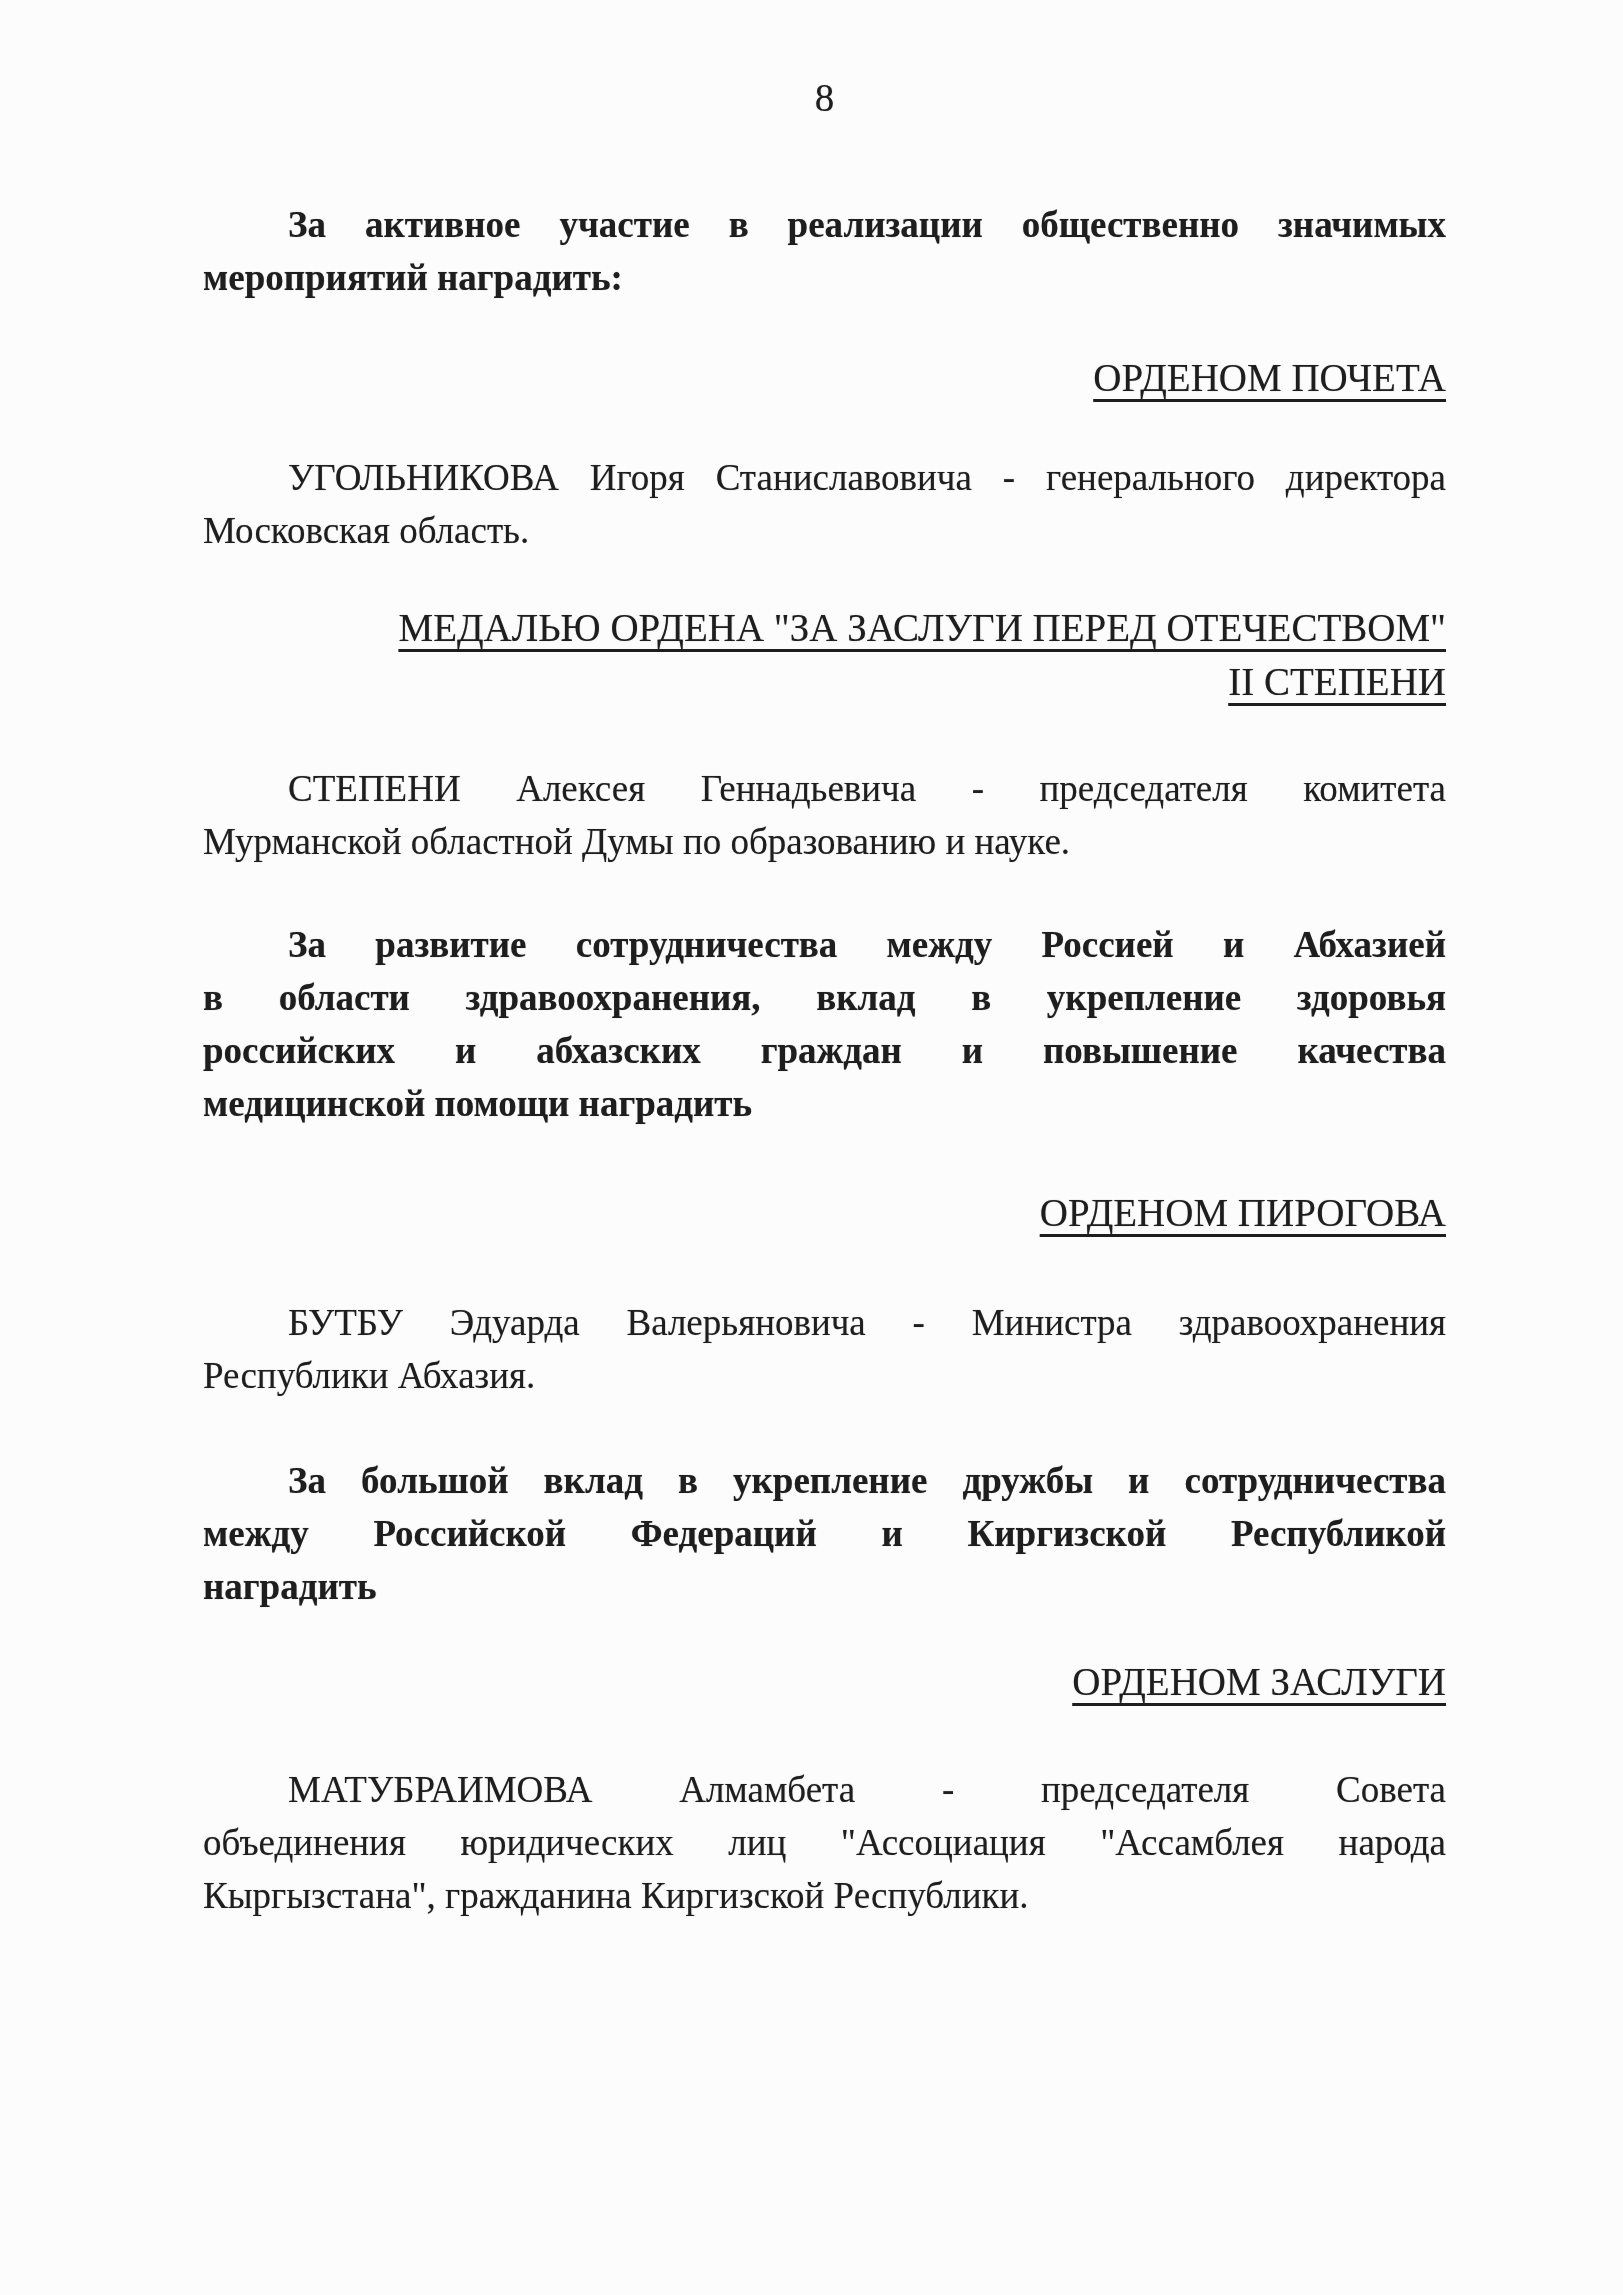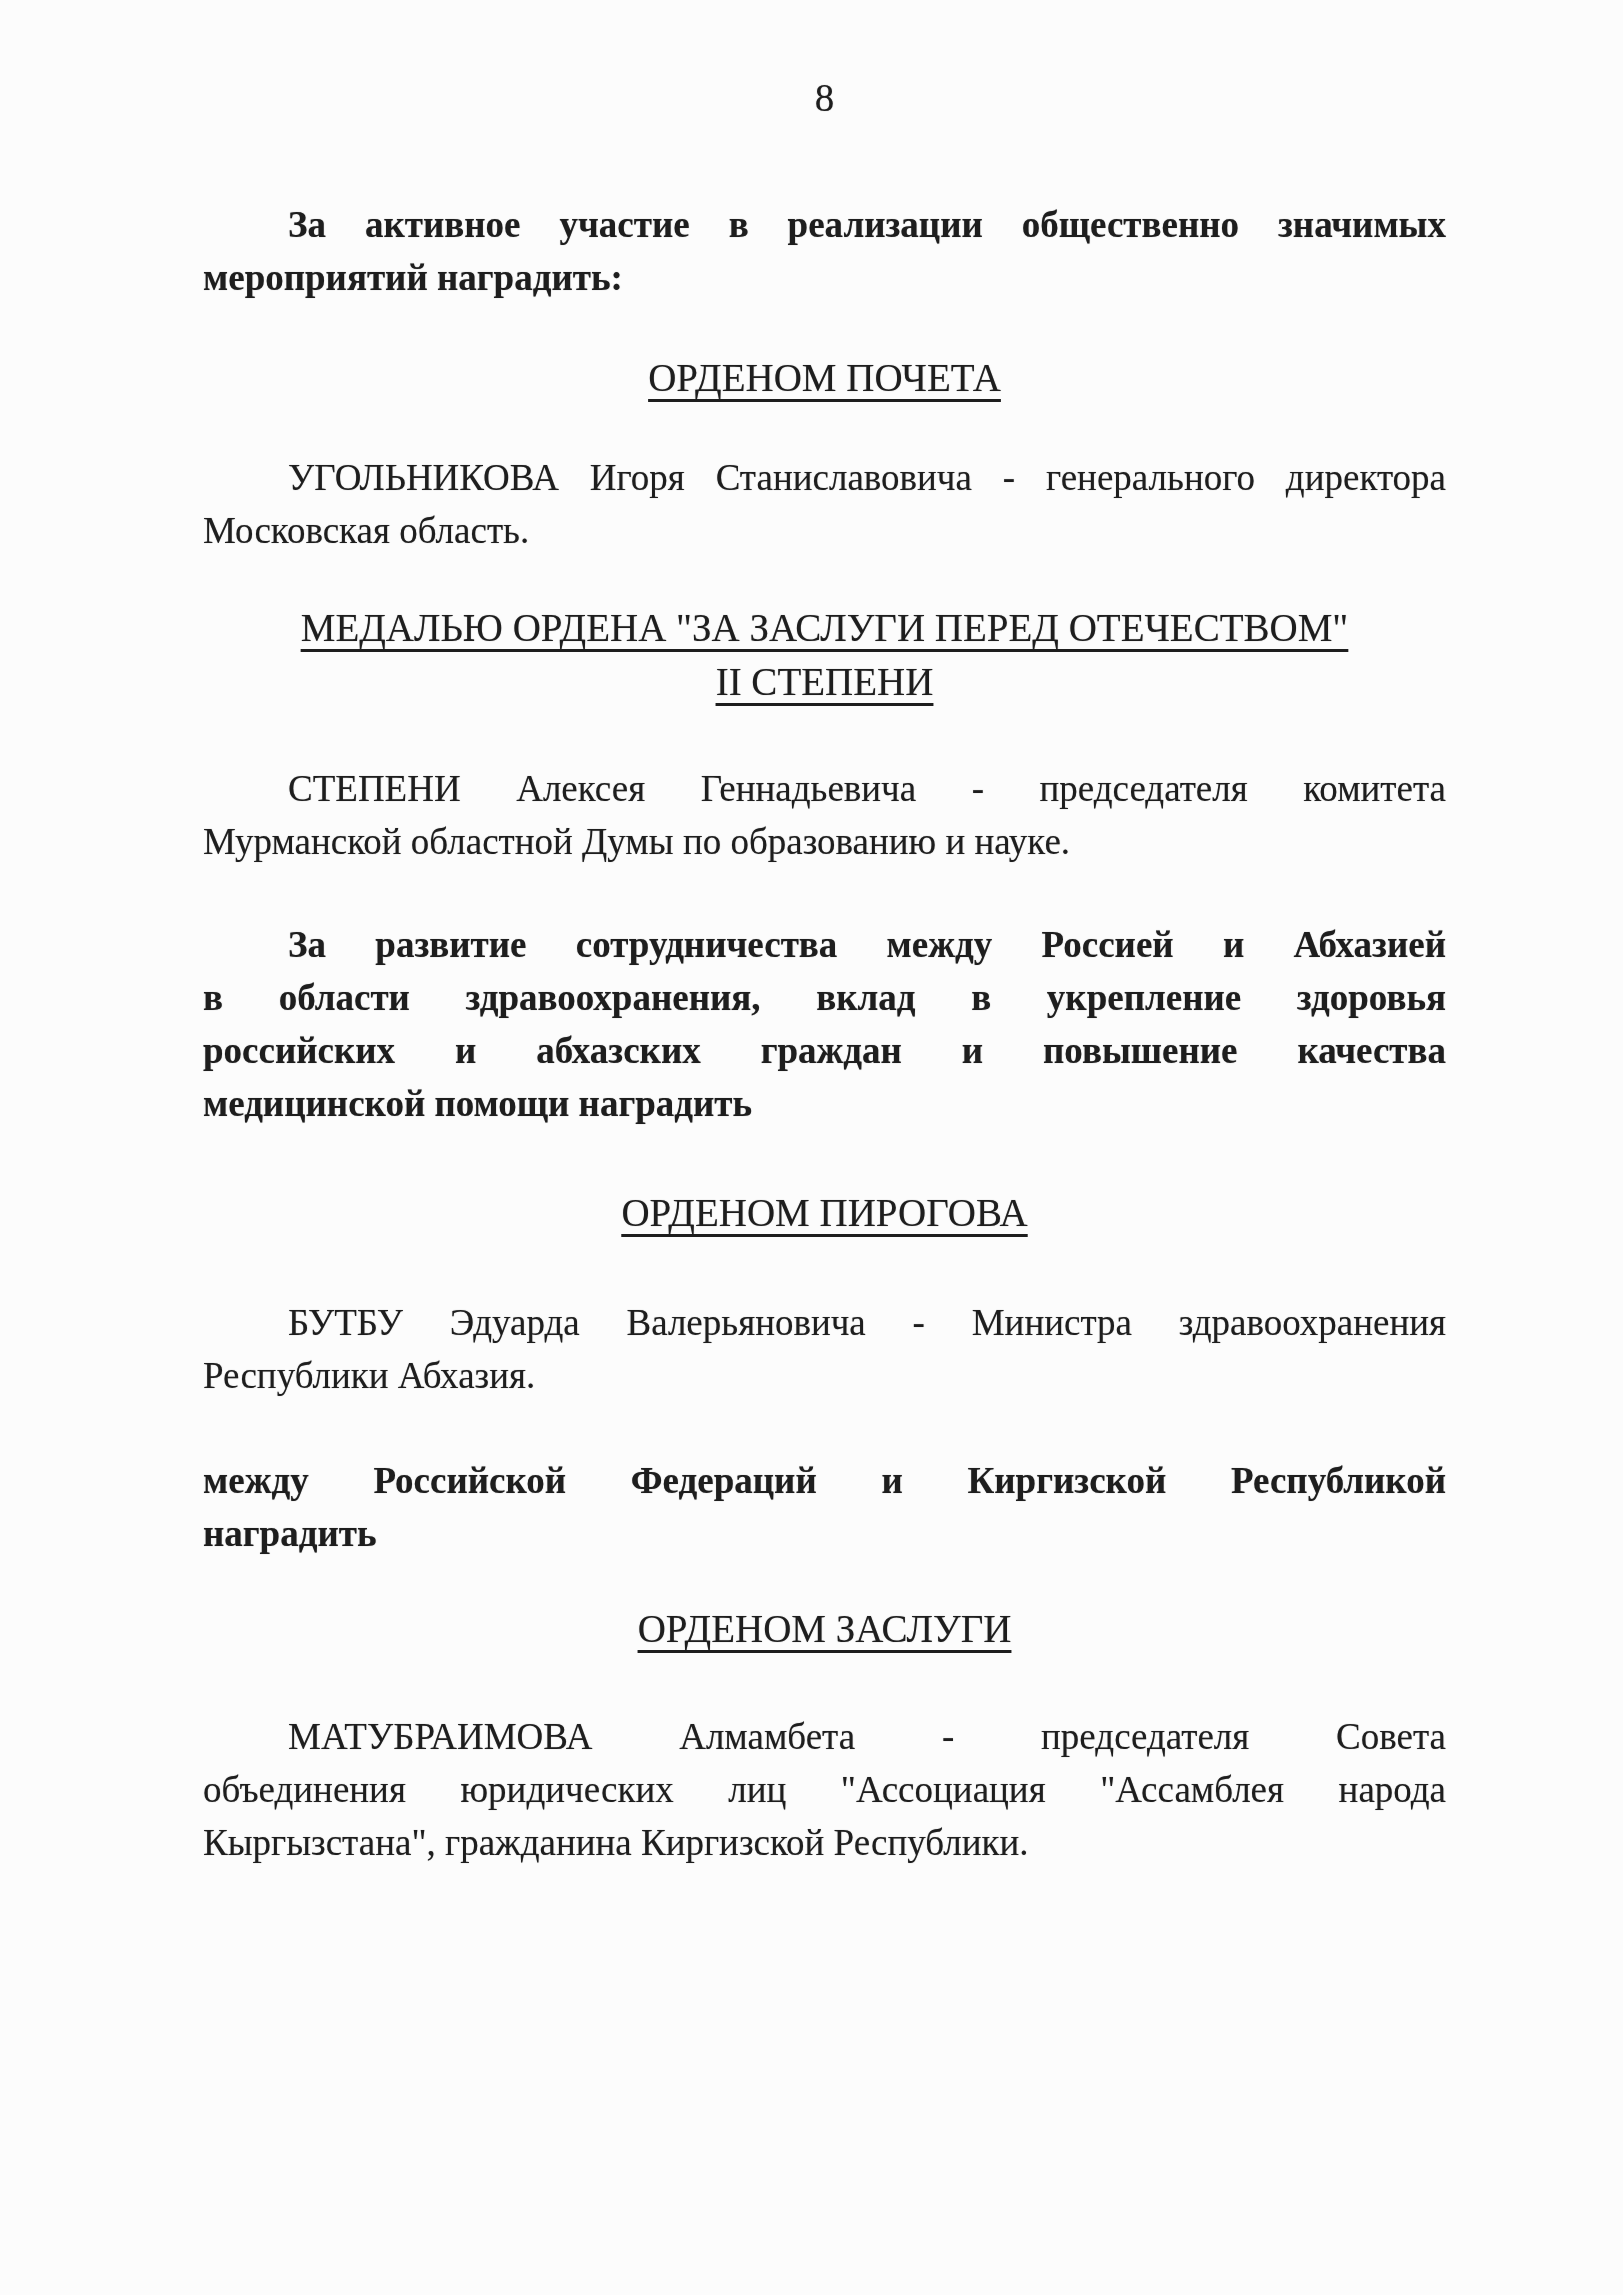--- a/index.html
+++ b/index.html
@@ -45,20 +45,21 @@
   }
   .line.indent { padding-left: 85px; }
   .heading {
     font-size: 39px;
     line-height: 54px;
     text-align: center;
   }
   .heading .hline {
     display: block;
     white-space: nowrap;
+    text-align: right;
   }
   .heading .u {
     text-decoration: underline;
     text-decoration-thickness: 3px;
     text-underline-offset: 7.6px;
   }
   
   .b-intro     { margin-top: 78px; }
   .b-pocheta   { margin-top: 47px; }
   .b-ugolnikov { margin-top: 46px; }
@@ -113,20 +114,21 @@
     <div class="heading b-pirogova">
       <span class="hline"><span class="u">ОРДЕНОМ ПИРОГОВА</span></span>
     </div>
 
     <div class="para b-butbu">
       <div class="line indent">БУТБУ Эдуарда Валерьяновича - Министра здравоохранения</div>
       <div class="line end">Республики Абхазия.</div>
     </div>
 
     <div class="para bold b-bolshoy">
+      <div class="line indent">За большой вклад в укрепление дружбы и сотрудничества</div>
       <div class="line">между Российской Федераций и Киргизской Республикой</div>
       <div class="line end">наградить</div>
     </div>
 
     <div class="heading b-druzhby">
       <span class="hline"><span class="u">ОРДЕНОМ ЗАСЛУГИ</span></span>
     </div>
 
     <div class="para b-matubraimov">
       <div class="line indent">МАТУБРАИМОВА Алмамбета - председателя Совета</div>

